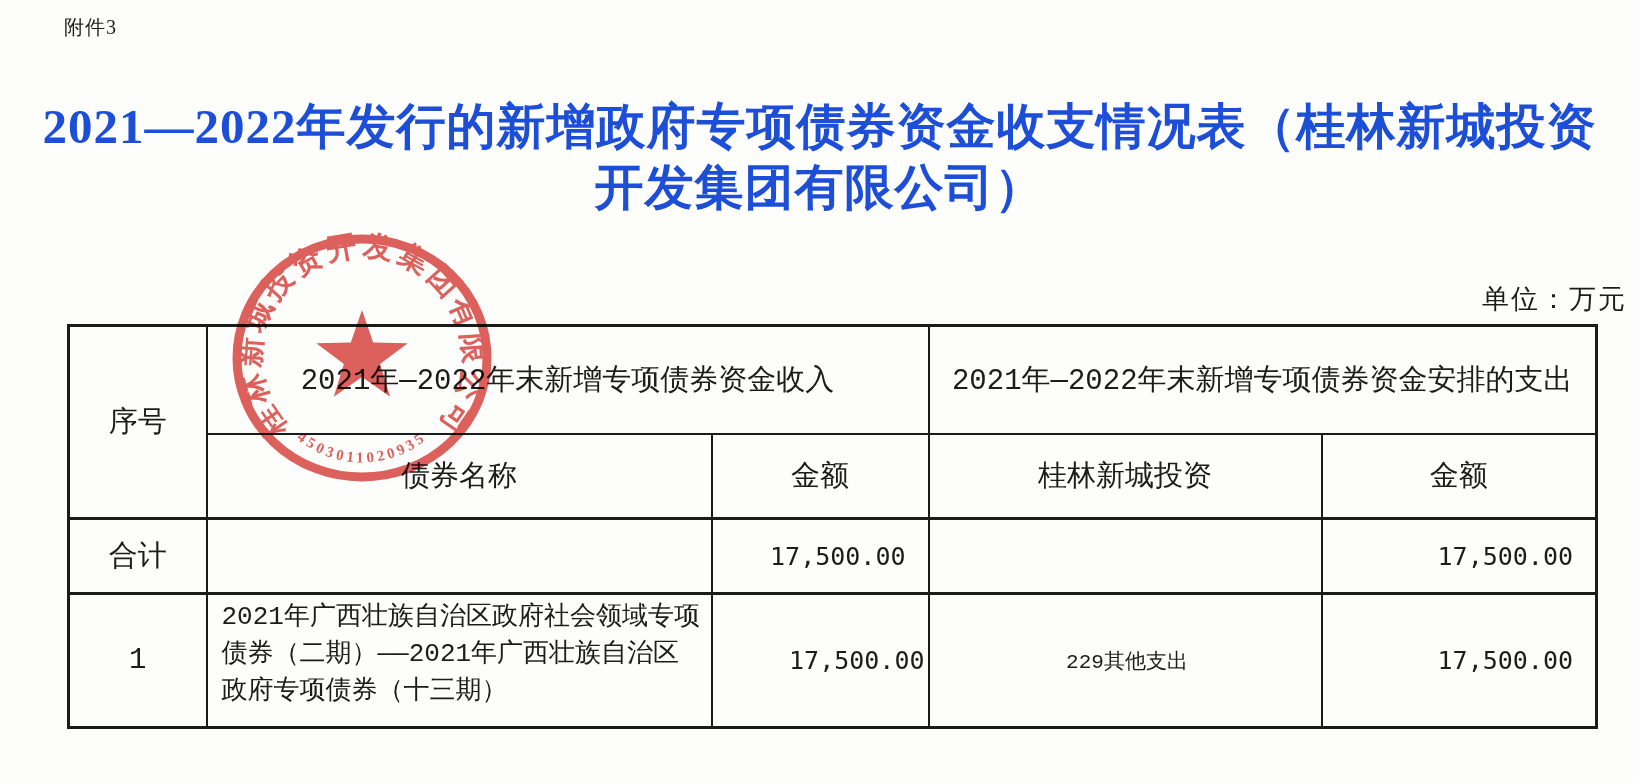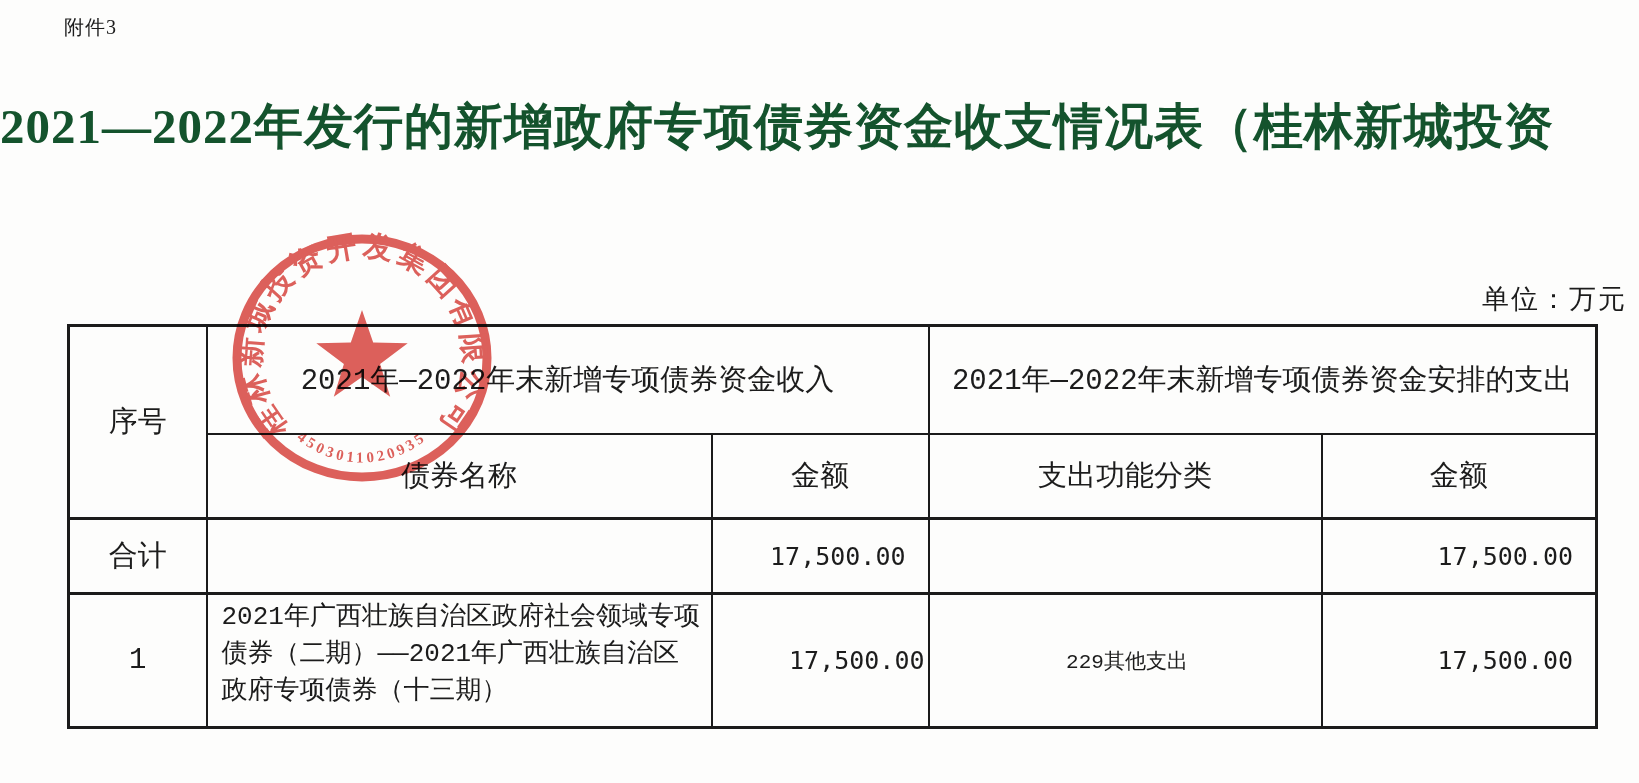--- a/index.html
+++ b/index.html
@@ -16,25 +16,26 @@
     position: absolute;
     left: 64px; top: 14px;
     font-size: 20px;
     letter-spacing: 1px;
   }
 
   .doc-title {
     position: absolute;
     left: 0; top: 96px;
     width: 1639px;
+    text-align: center;
     font-weight: 900;
     font-size: 49px;
     line-height: 61px;
     letter-spacing: 1px;
-    color: #14532d;
+    color: #1d4ed8;
   }
 
   .unit-note {
     position: absolute;
     top: 281px; right: 12px;
     font-size: 27px;
     letter-spacing: 2px;
   }
 
   table.bond-table {
@@ -92,20 +93,21 @@
     font-weight: bold;
   }
 </style>
 </head>
 <body>
 
 <div class="attachment">附件3</div>
 
 <div class="doc-title">
   <div>2021—2022年发行的新增政府专项债券资金收支情况表（桂林新城投资</div>
+  <div>开发集团有限公司）</div>
 </div>
 
 <div class="unit-note">单位：万元</div>
 
 <table class="bond-table">
   <colgroup>
     <col style="width:138px">
     <col style="width:505px">
     <col style="width:217px">
     <col style="width:393px">
@@ -113,21 +115,21 @@
   </colgroup>
   <tbody>
     <tr class="r-grouphead" style="height:108px">
       <td rowspan="2">序号</td>
       <td colspan="2">2021年—2022年末新增专项债券资金收入</td>
       <td colspan="2">2021年—2022年末新增专项债券资金安排的支出</td>
     </tr>
     <tr class="r-subhead" style="height:85px">
       <td>债券名称</td>
       <td>金额</td>
-      <td>支出功能分类</td>
+      <td>桂林新城投资</td>
       <td>金额</td>
     </tr>
     <tr class="r-total" style="height:75px">
       <td>合计</td>
       <td class="bondname"></td>
       <td class="amount">17,500.00</td>
       <td class="func"></td>
       <td class="amount">17,500.00</td>
     </tr>
     <tr class="r-item" style="height:114px">

